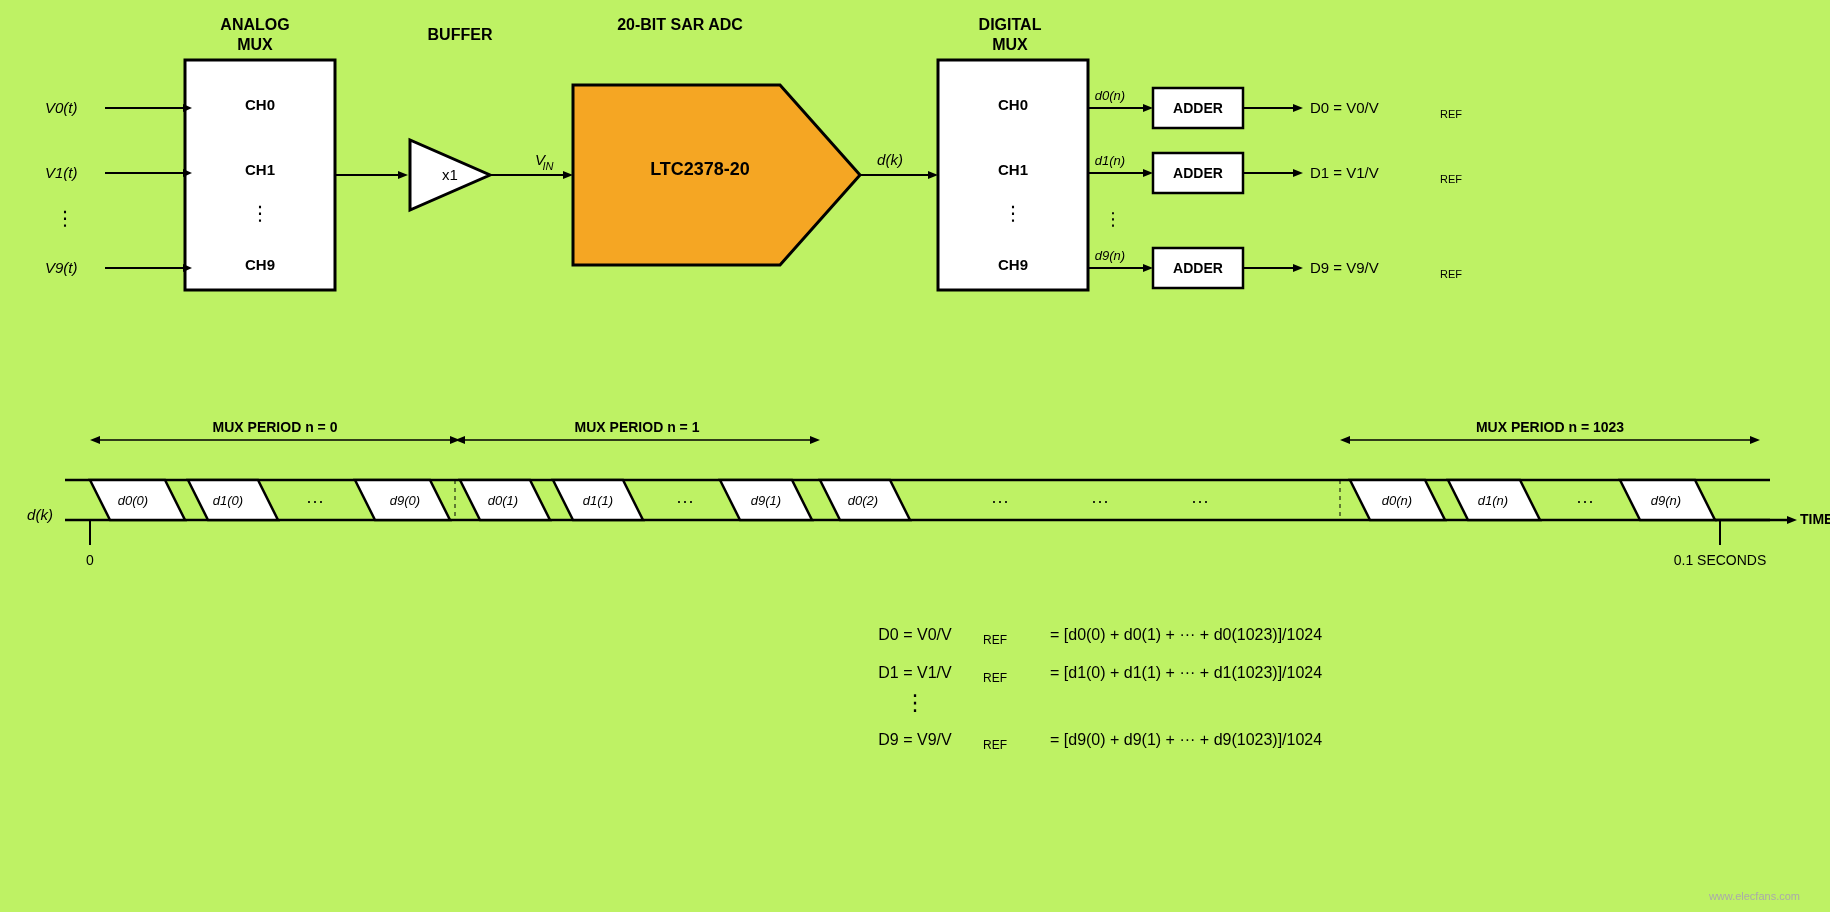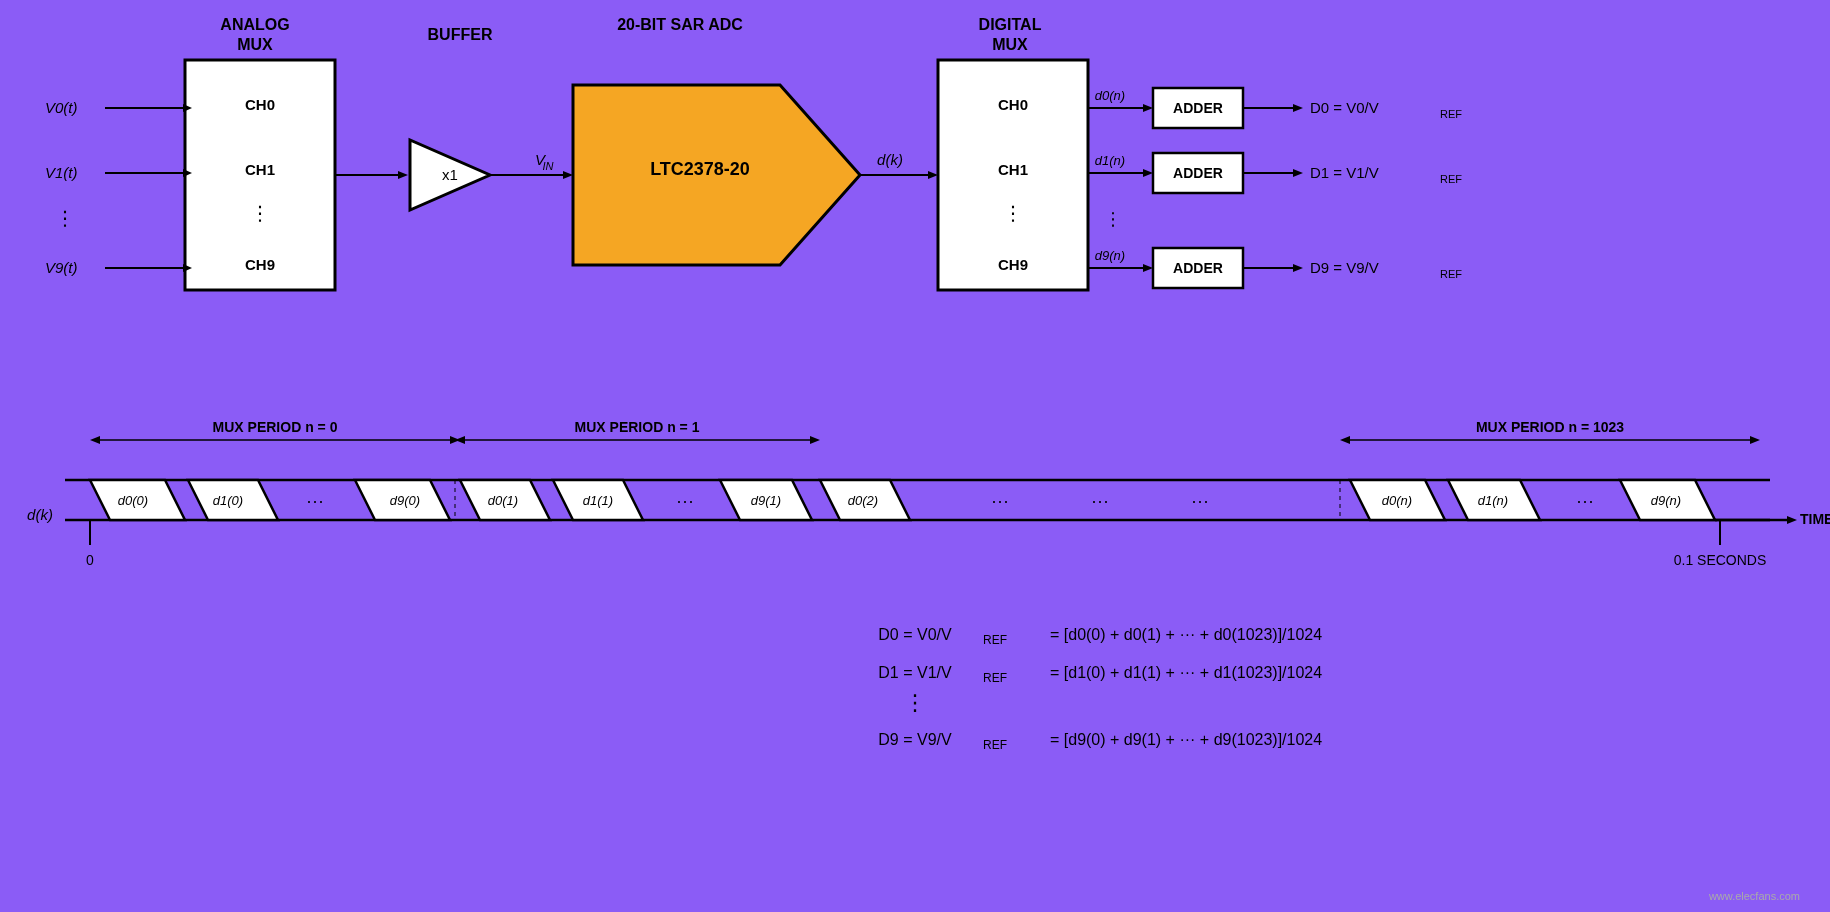--- a/index.html
+++ b/index.html
@@ -9,21 +9,21 @@
       width: 1830px;
       height: 912px;
       overflow: hidden;
       position: relative;
     }
 
     .diagram-container {
       width: 1830px;
       height: 912px;
       position: relative;
-      background: #8b5cf6;
+      background: #bef264;
     }
 
     svg text {
       font-family: Arial, sans-serif;
     }
   </style>
 </head>
 <body>
 
 <div class="diagram-container">

